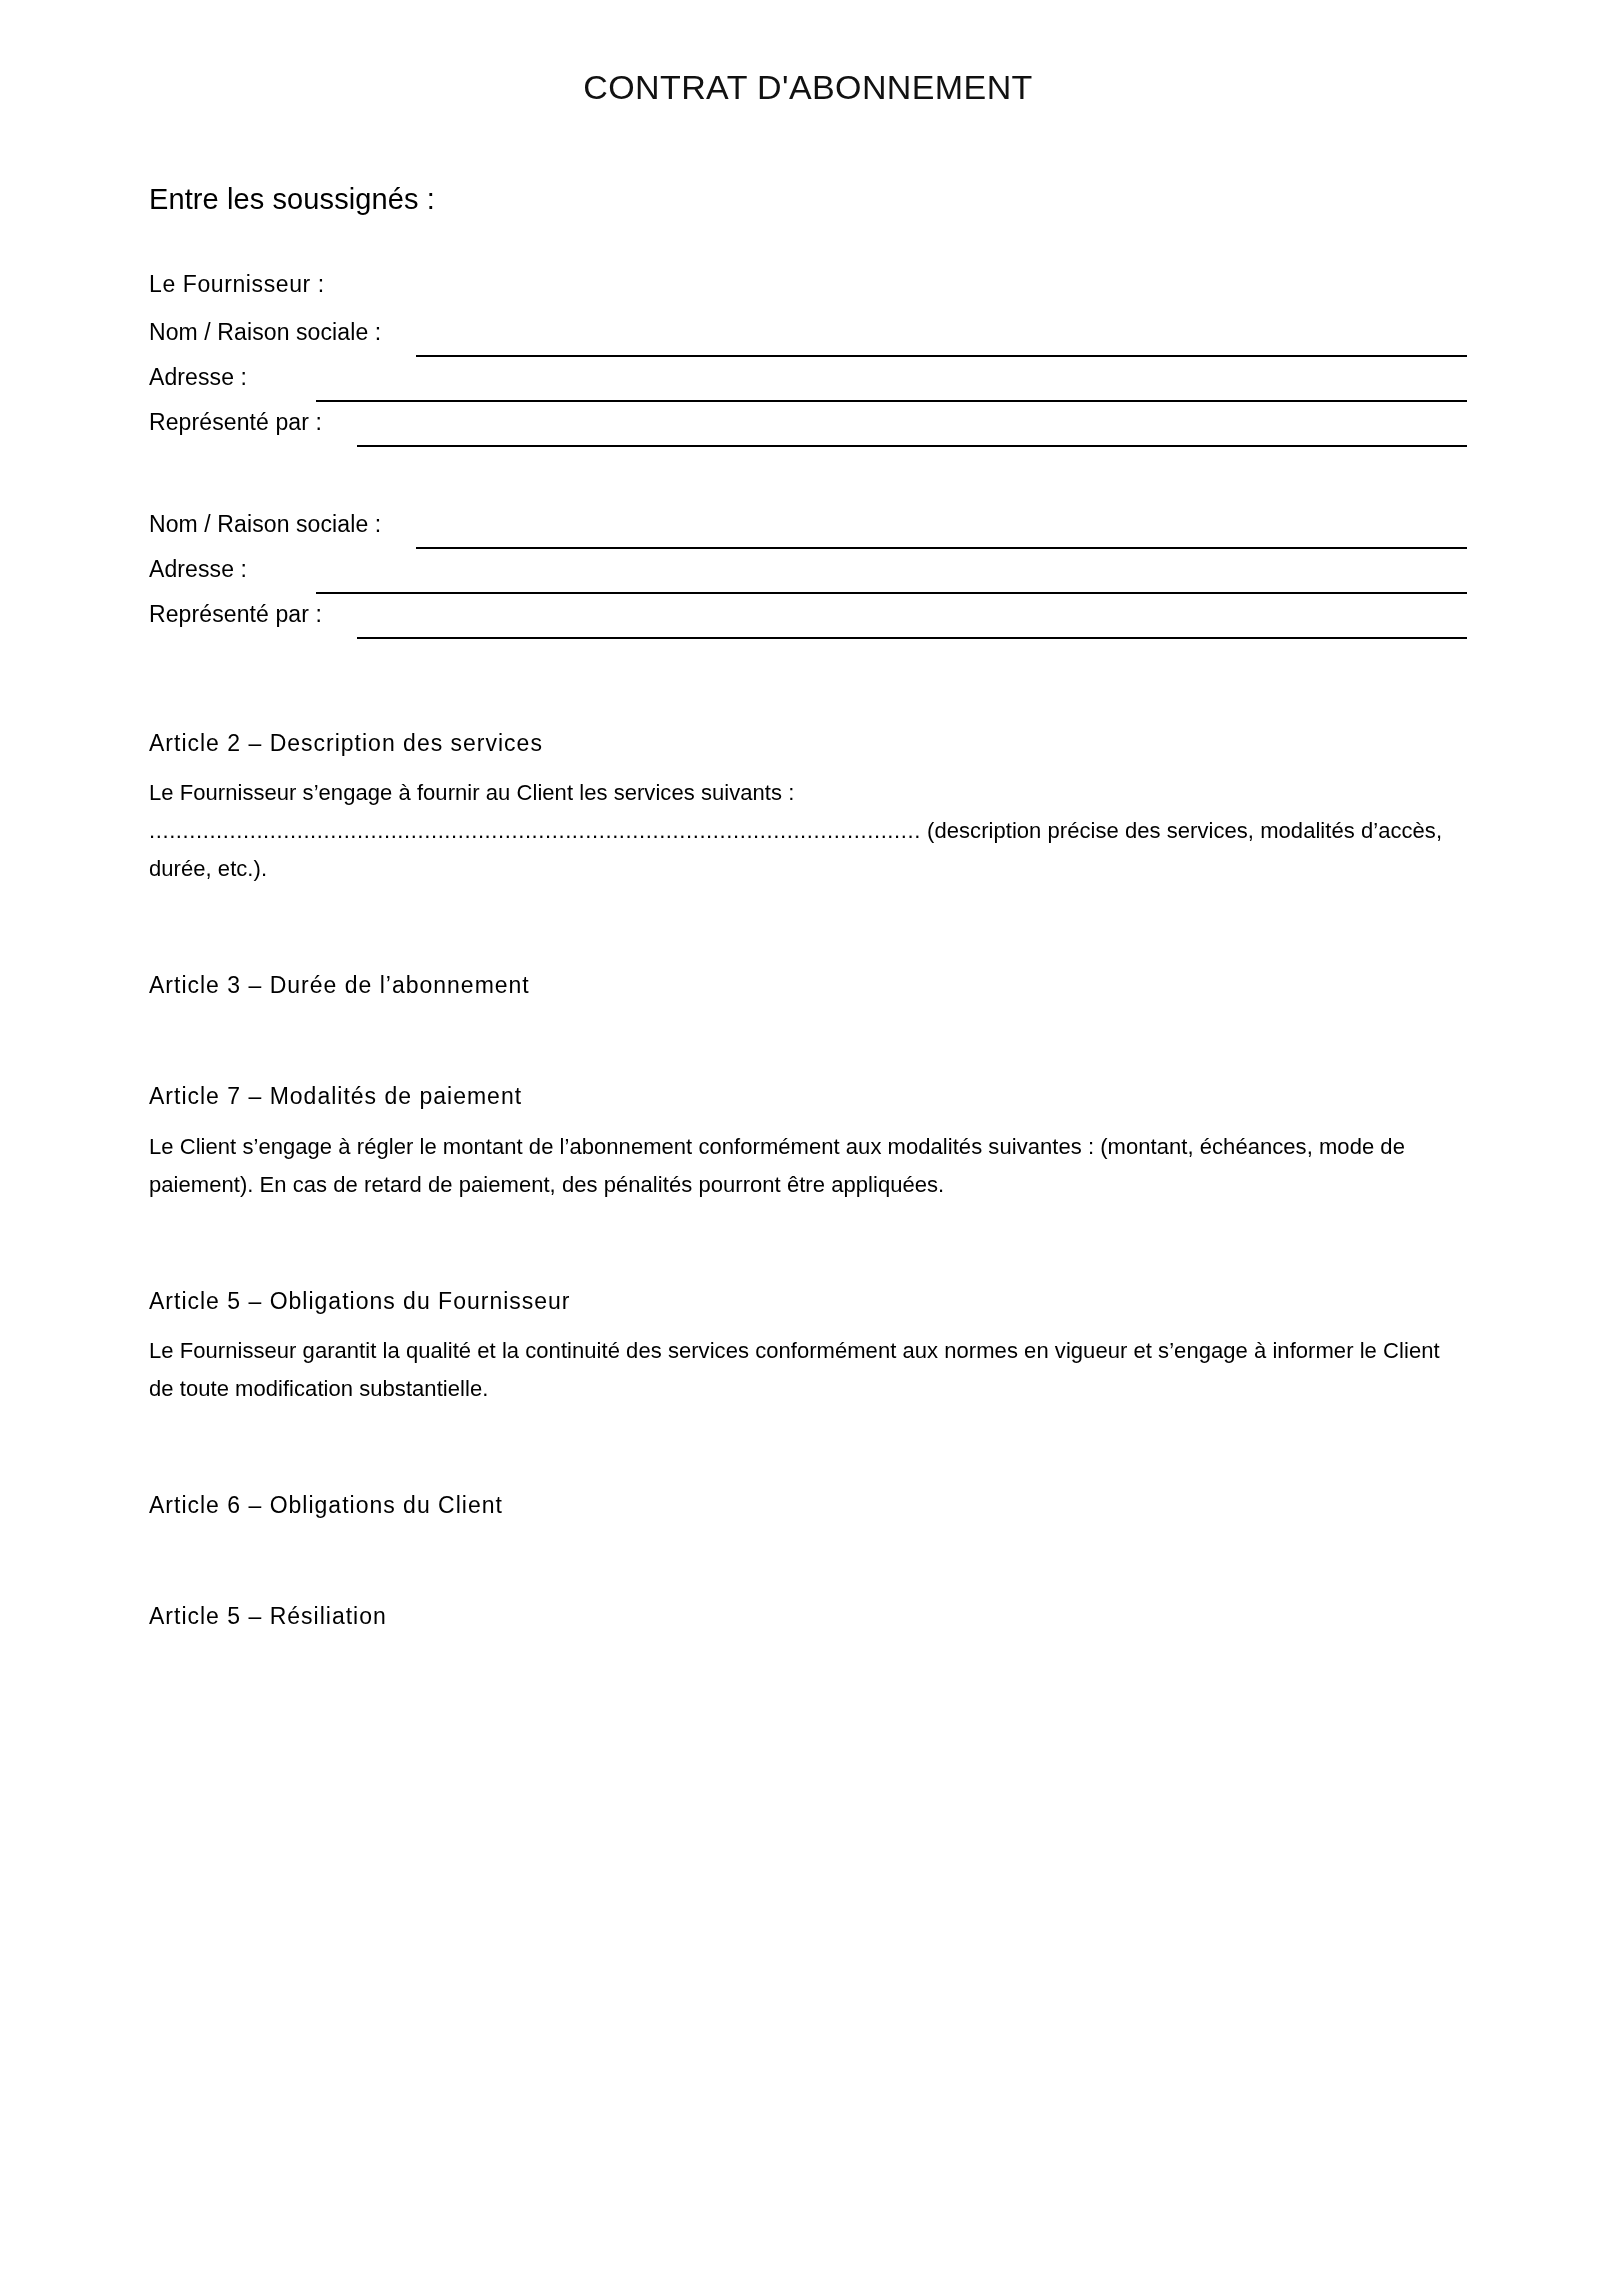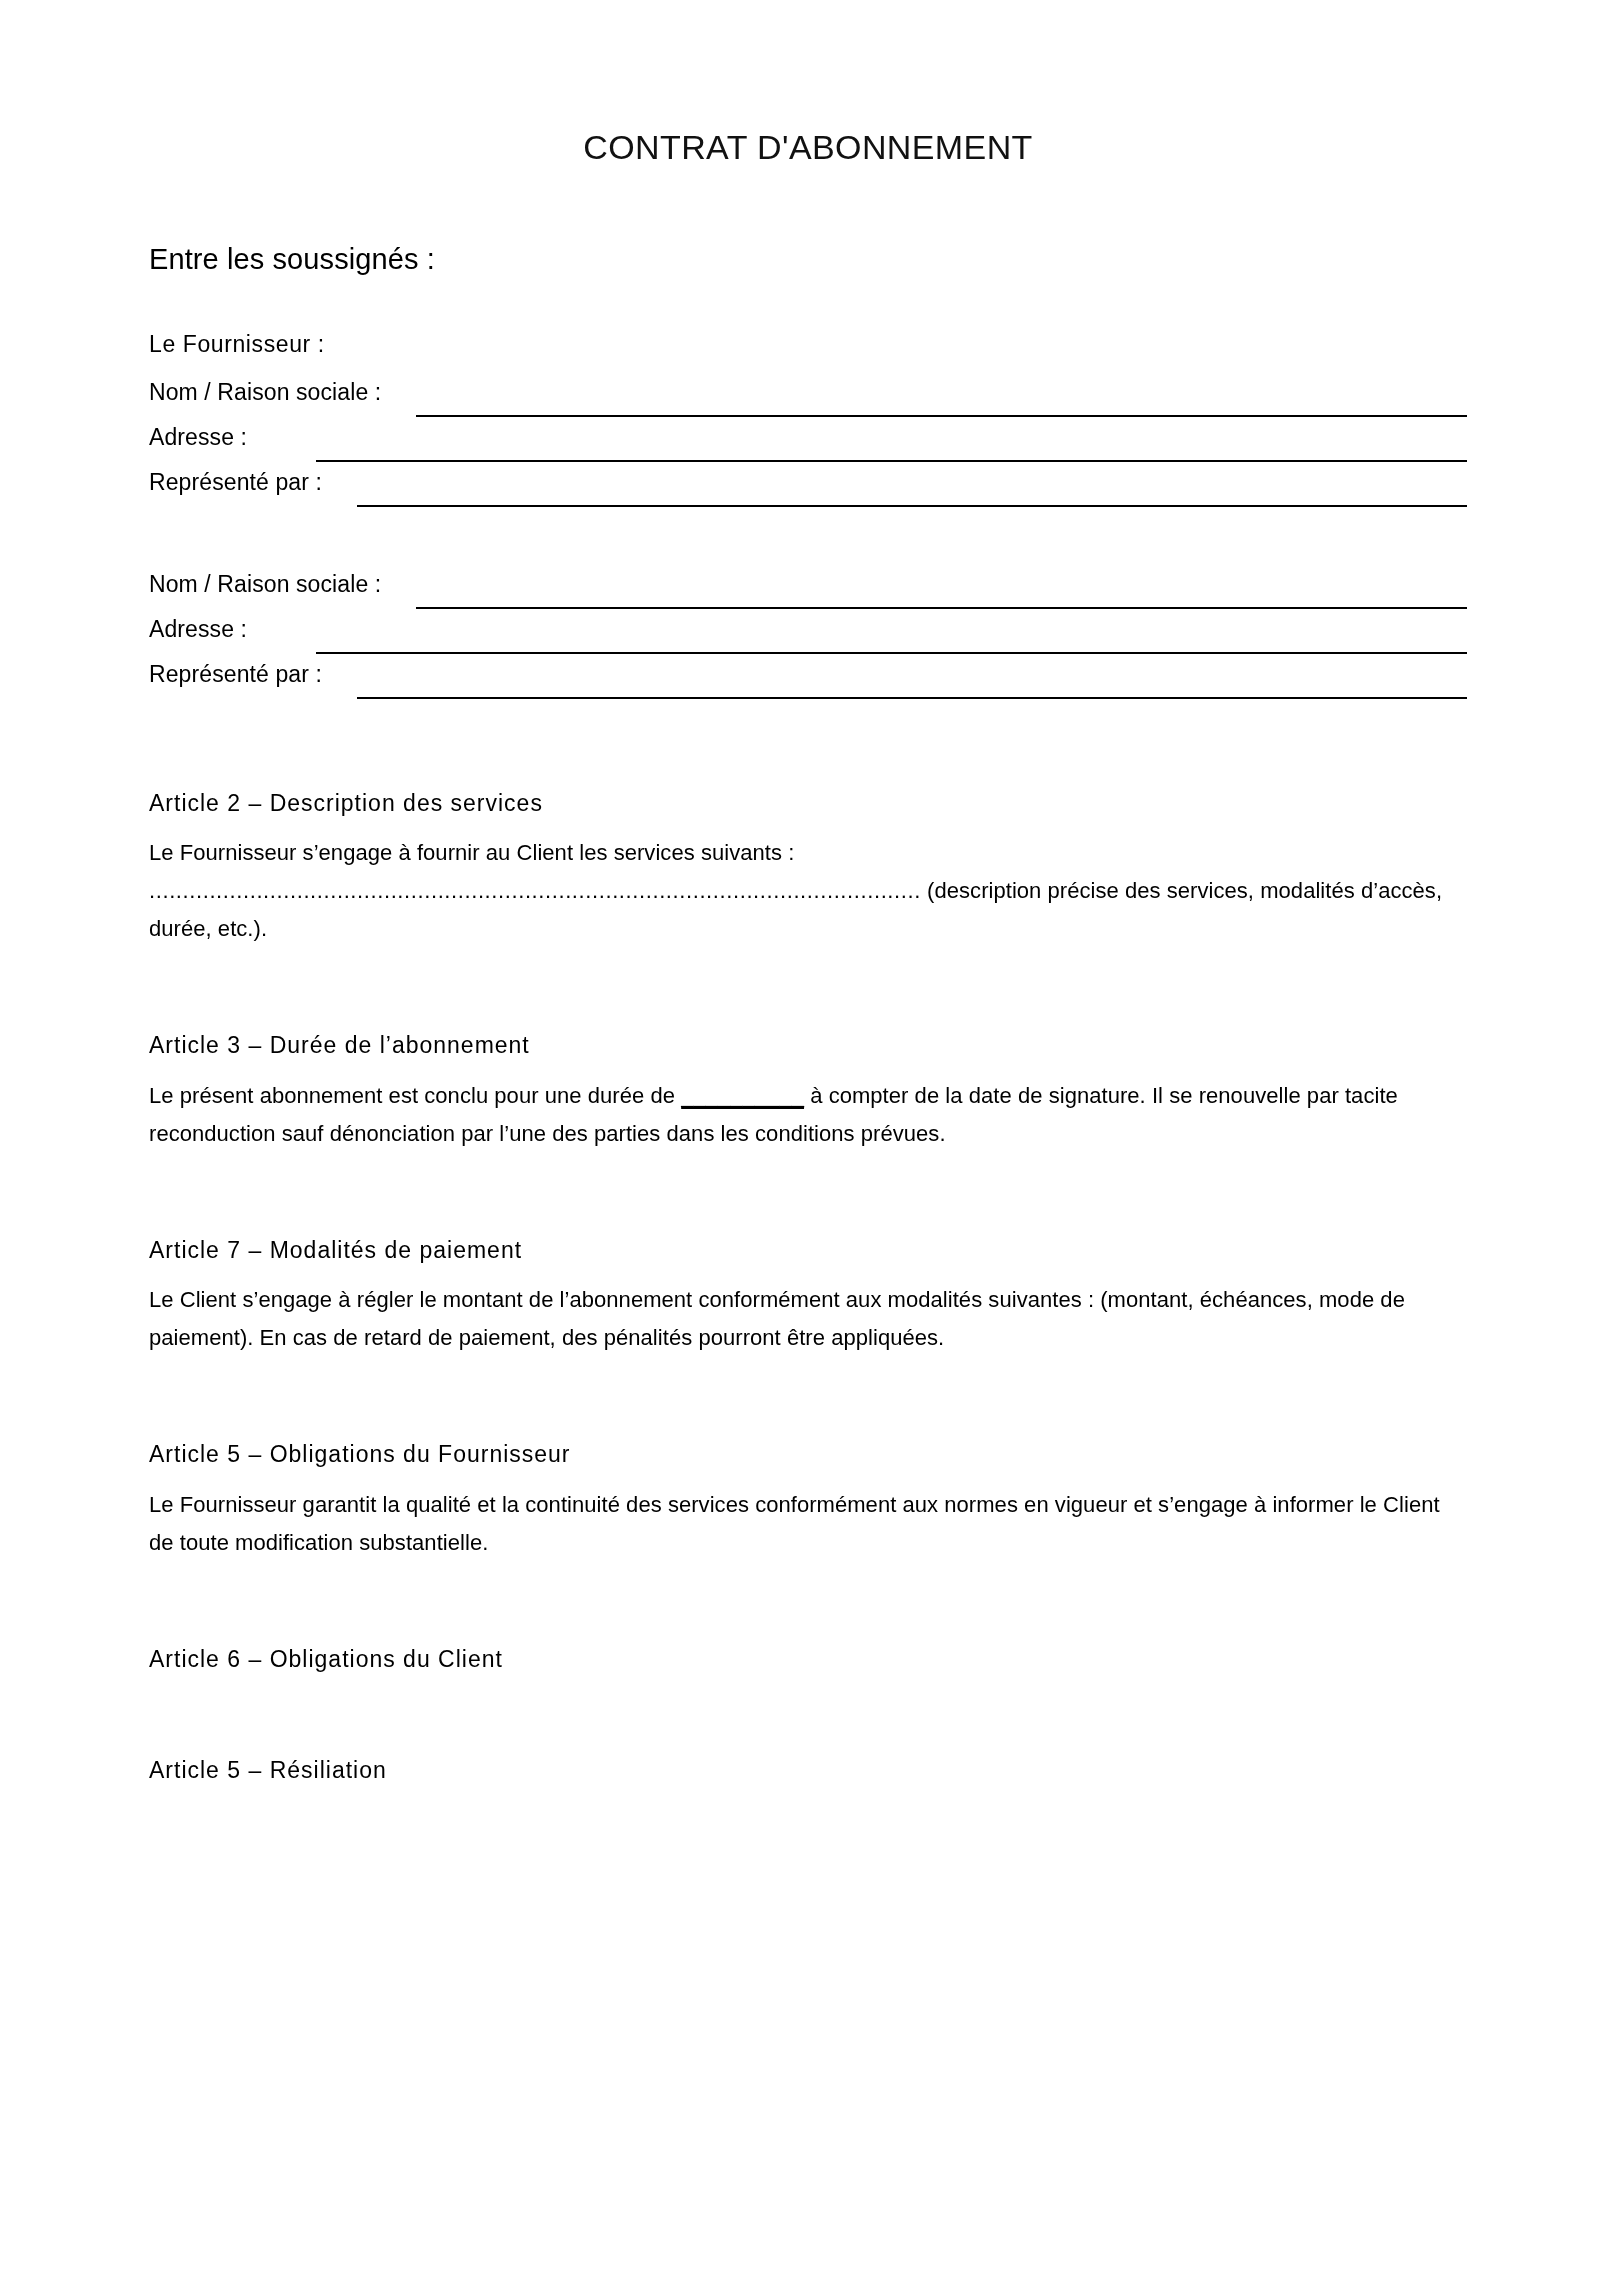--- a/index.html
+++ b/index.html
@@ -22,22 +22,22 @@
     left: 149px;
     top: 0;
     width: 1318px;
   }
 
   .doc-title {
     text-align: center;
     font-size: 34px;
     font-weight: 400;
     letter-spacing: 0.4px;
-    margin: 12px;
-    padding-top: 116px;
+    margin: 0;
+    padding-top: 68px;
     color: #111;
   }
 
   .intro-line {
     font-size: 29px;
     line-height: 1.0;
     margin-top: 78px;
     letter-spacing: 0.1px;
   }
 
@@ -149,23 +149,20 @@
     <div class="article article-spacer-big">
       <div class="article-heading">Article 2 – Description des services</div>
       <div class="article-body">
         <span>Le Fournisseur s’engage à fournir au Client les services suivants :</span><br>
         <span class="dots">...................................................................................................................</span><span> (description précise des services, modalités d’accès, durée, etc.).</span>
       </div>
     </div>
 
     <div class="article article-spacer-big">
       <div class="article-heading">Article 3 – Durée de l’abonnement</div>
-      <div class="article-body">
-        <span>Le présent abonnement est conclu pour une durée de </span><span class="blank-fill">__________</span><span> à compter de la date de signature. Il se renouvelle par tacite reconduction sauf dénonciation par l’une des parties dans les conditions prévues.</span>
-      </div>
     </div>
 
     <div class="article article-spacer-big">
       <div class="article-heading">Article 7 – Modalités de paiement</div>
       <div class="article-body">Le Client s’engage à régler le montant de l’abonnement conformément aux modalités suivantes : (montant, échéances, mode de paiement). En cas de retard de paiement, des pénalités pourront être appliquées.</div>
     </div>
 
     <div class="article article-spacer-big">
       <div class="article-heading">Article 5 – Obligations du Fournisseur</div>
       <div class="article-body">Le Fournisseur garantit la qualité et la continuité des services conformément aux normes en vigueur et s’engage à informer le Client de toute modification substantielle.</div>

